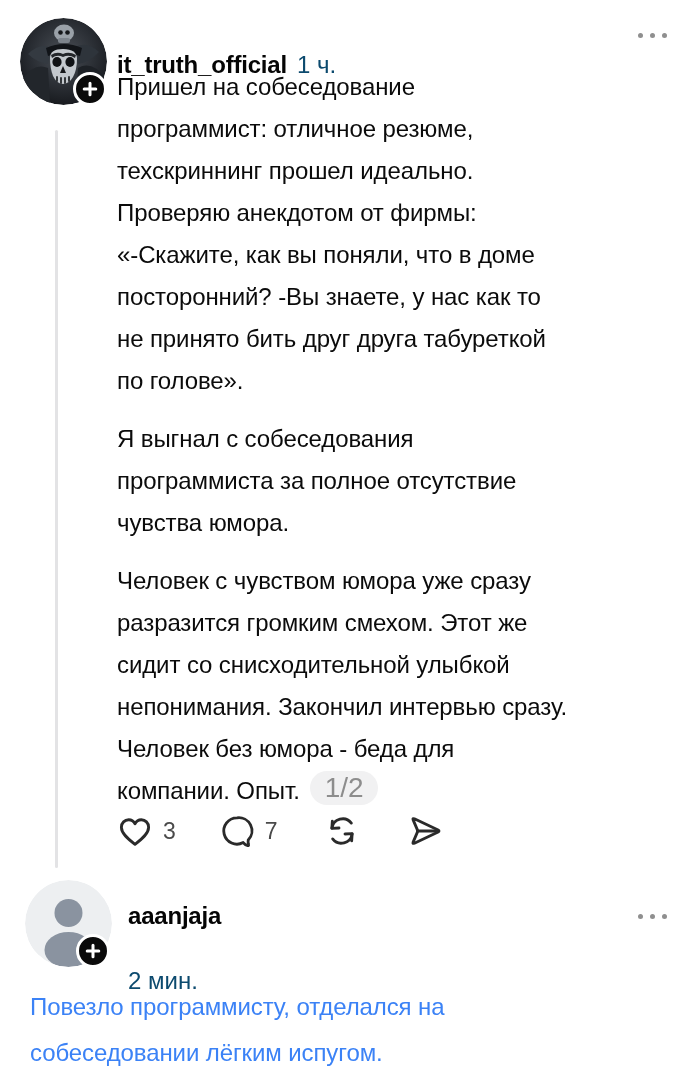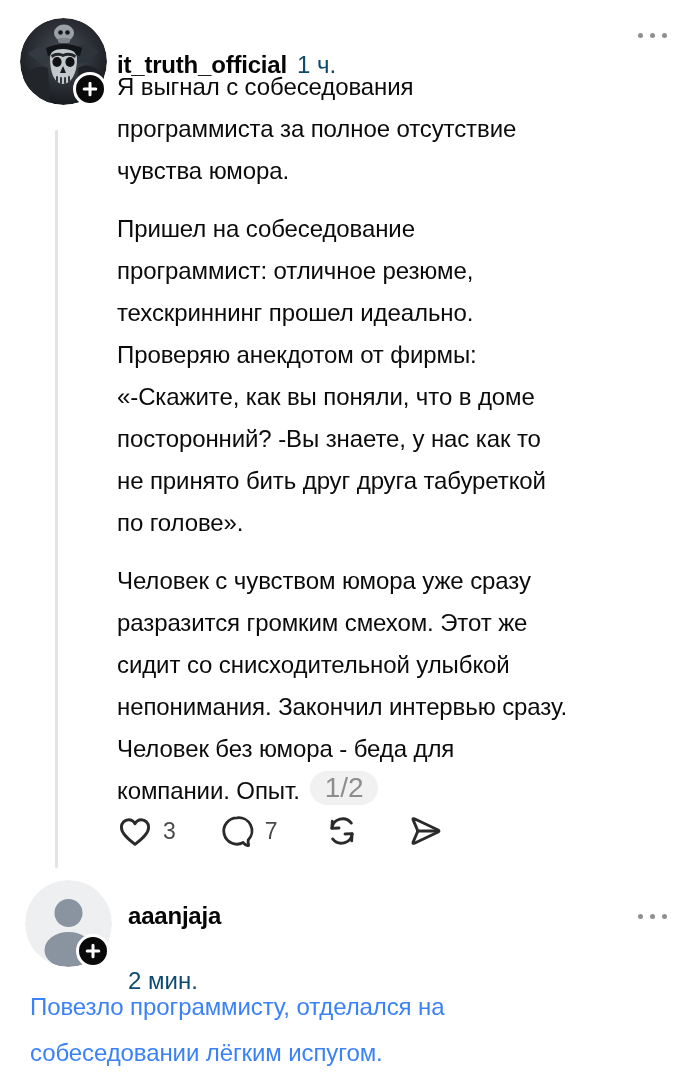--- a/index.html
+++ b/index.html
@@ -126,31 +126,31 @@
     <span class="username">it_truth_official</span>
     <span class="timestamp">1 ч.</span>
   </div>
   <div class="dots dots-main">
     <span class="dot"></span>
       <span class="dot"></span>
       <span class="dot"></span>
   </div>
 
   <div class="post-body">
-    <p>Я выгнал с собеседования
-программиста за полное отсутствие
-чувства юмора.</p>
     <p>Пришел на собеседование
 программист: отличное резюме,
 техскриннинг прошел идеально.
 Проверяю анекдотом от фирмы:
 «-Скажите, как вы поняли, что в доме
 посторонний? -Вы знаете, у нас как то
 не принято бить друг друга табуреткой
 по голове».</p>
+    <p>Я выгнал с собеседования
+программиста за полное отсутствие
+чувства юмора.</p>
     <p><span>Человек с чувством юмора уже сразу
 разразится громким смехом. Этот же
 сидит со снисходительной улыбкой
 непонимания. Закончил интервью сразу.
 Человек без юмора - беда для
 компании. Опыт.</span><span class="page-badge">1/2</span></p>
   </div>
 
   <div class="actions">
     <div class="action act-like">

